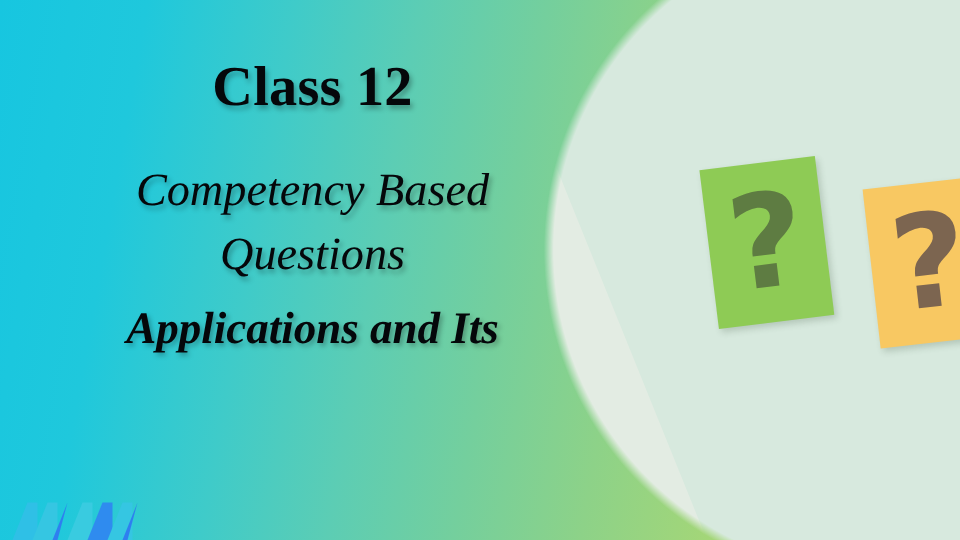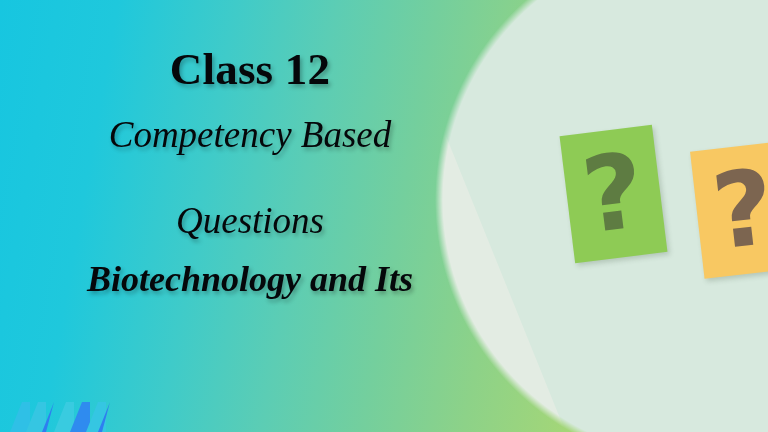--- a/index.html
+++ b/index.html
@@ -168,23 +168,22 @@
     font-weight: 700;
     font-size: 45px;
     line-height: 1.38;
     letter-spacing: 0.2px;
   }
   .line-3, .line-4 {
     font-style: italic;
     font-weight: 400;
     font-size: 37px;
     line-height: 1.37;
-    margin-top: 35px;
-  }
-  .line-3 { margin-top: 10px; }
+  }
+  .line-3 { margin-top: 28px; }
   .line-5, .line-6 {
     font-style: italic;
     font-weight: 700;
     font-size: 36px;
     line-height: 1.42;
   }
   .line-5 { margin-top: 8px; }
 </style>
 </head>
 <body>
@@ -220,16 +219,16 @@
       <polygon points="70,42 82,12 90,12 90,42" fill="#2f8bef"></polygon>
       <polygon points="86,42 98,12 106,12 106,42" fill="#35c6e2"></polygon>
       <polygon points="98,42 110,12 102,42" fill="#2f7ef0"></polygon>
     </svg>
   </div>
 
   <div class="title-block">
     <div class="line line-1">Class 12</div>
     <div class="line line-3">Competency Based</div>
     <div class="line line-4">Questions</div>
-    <div class="line line-5">Biotechnology and Its</div>
+    <div class="line line-5">Applications and Its</div>
   </div>
 
 </div>
 
 </body></html>

